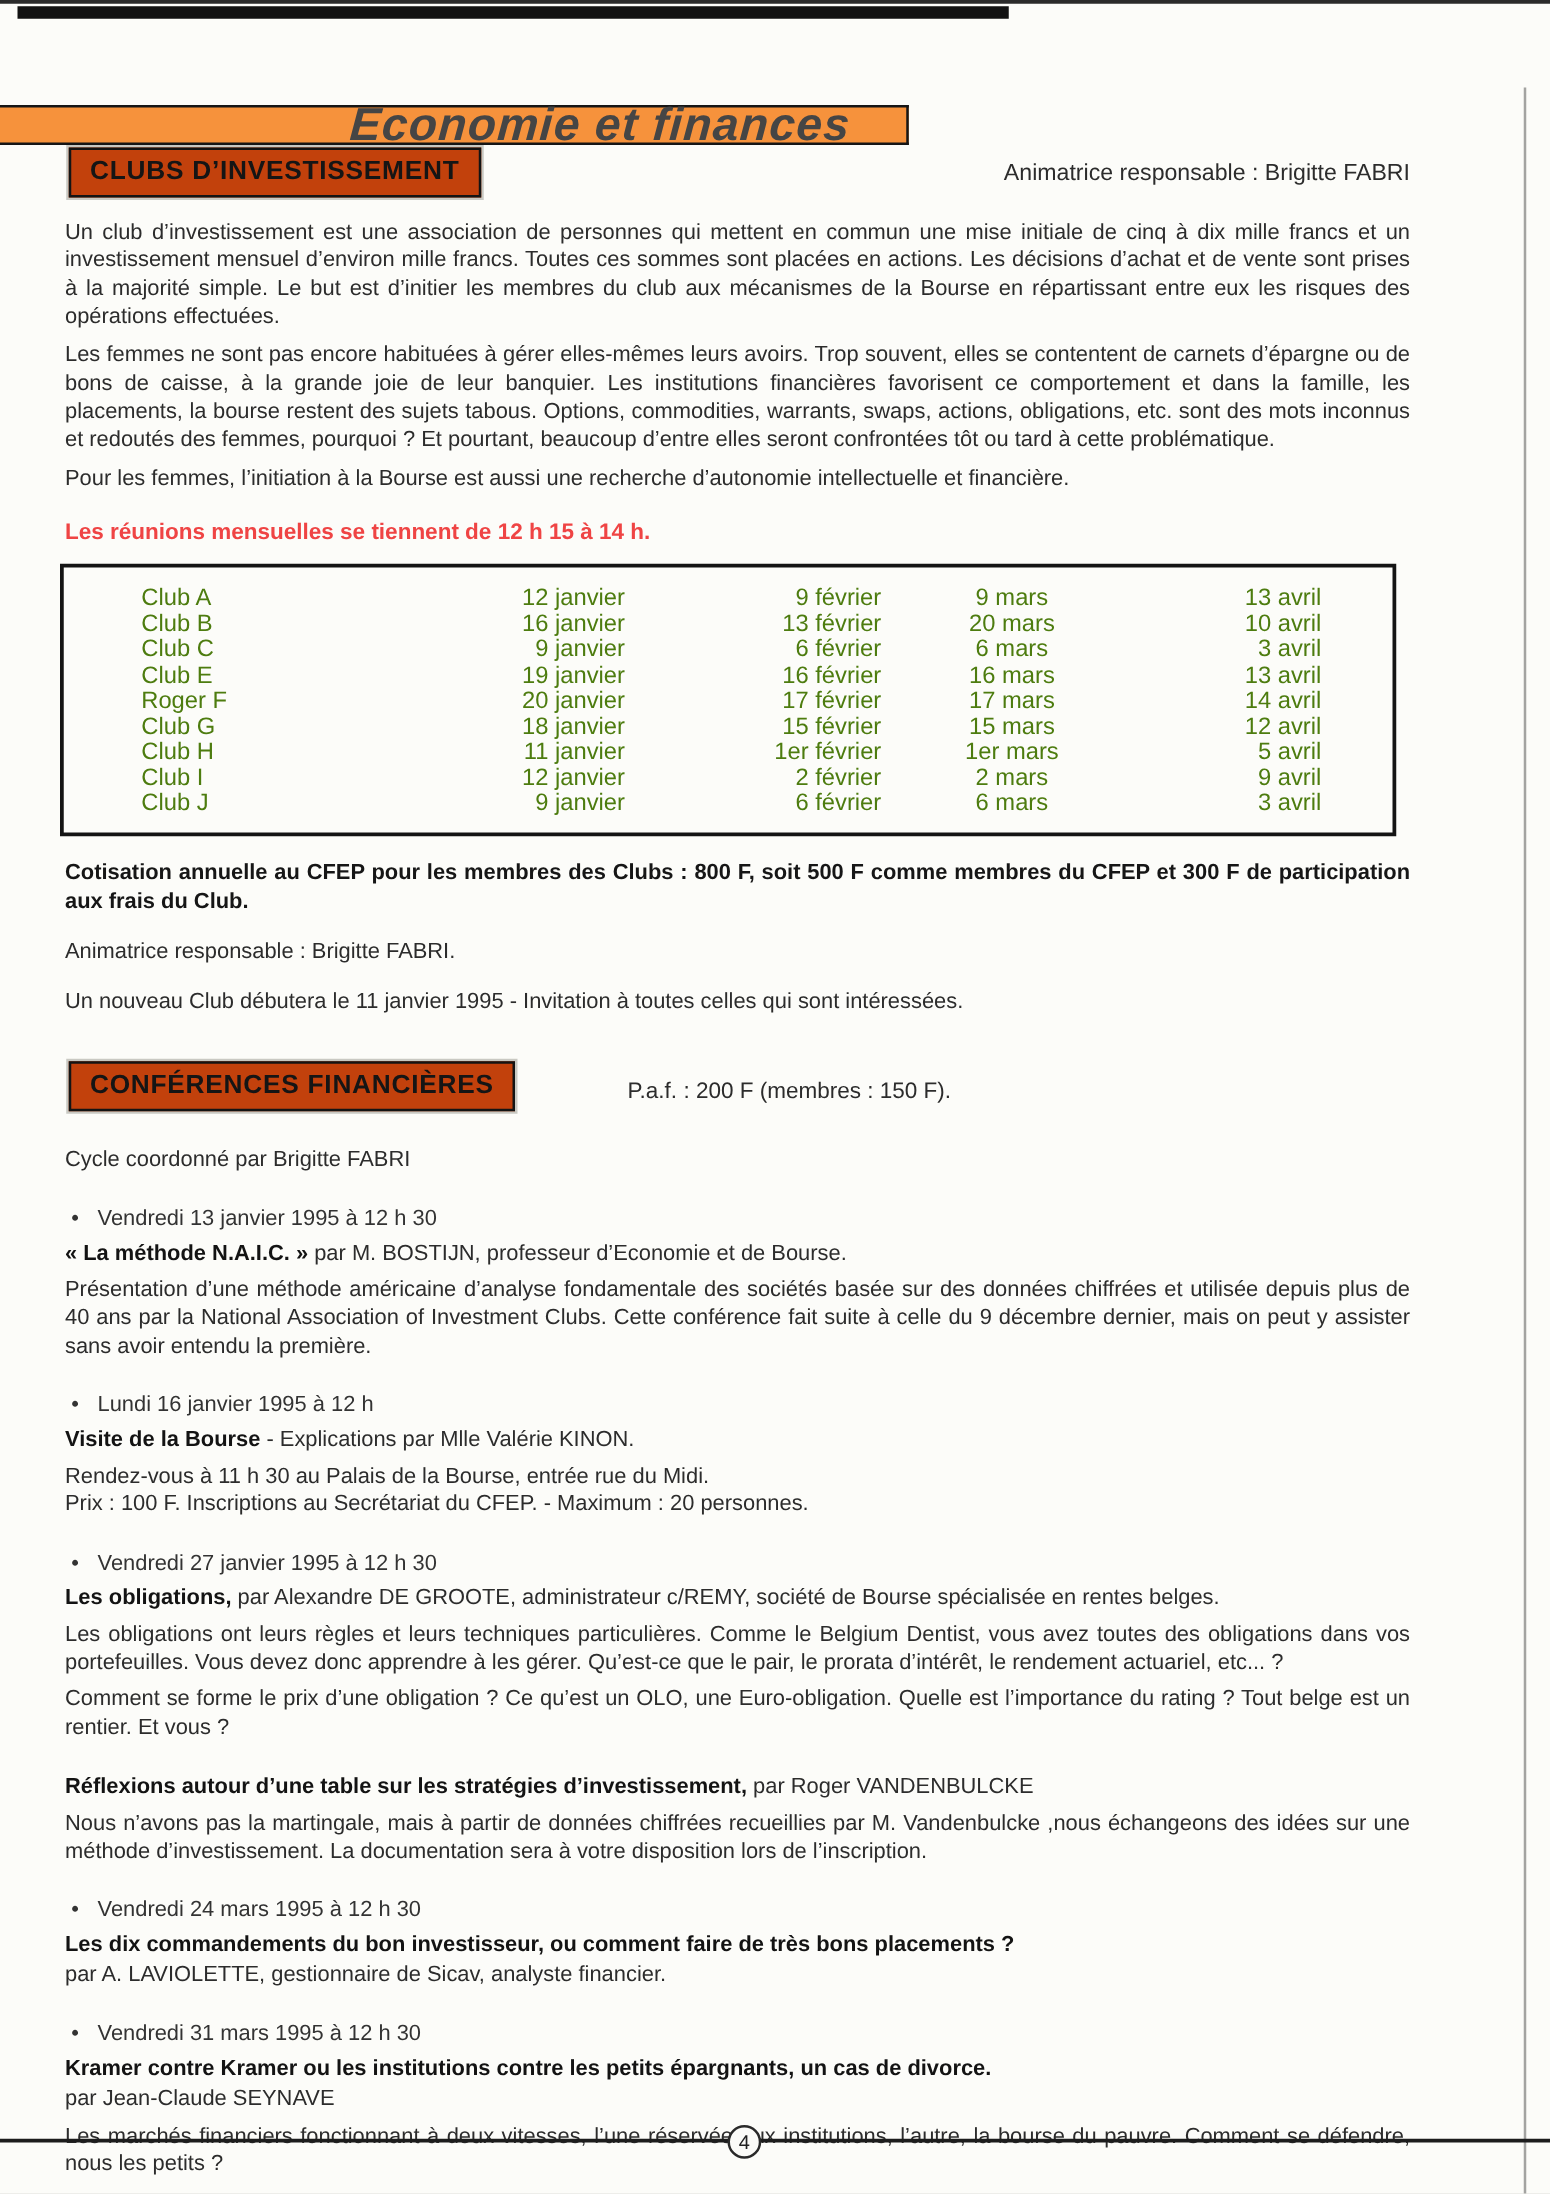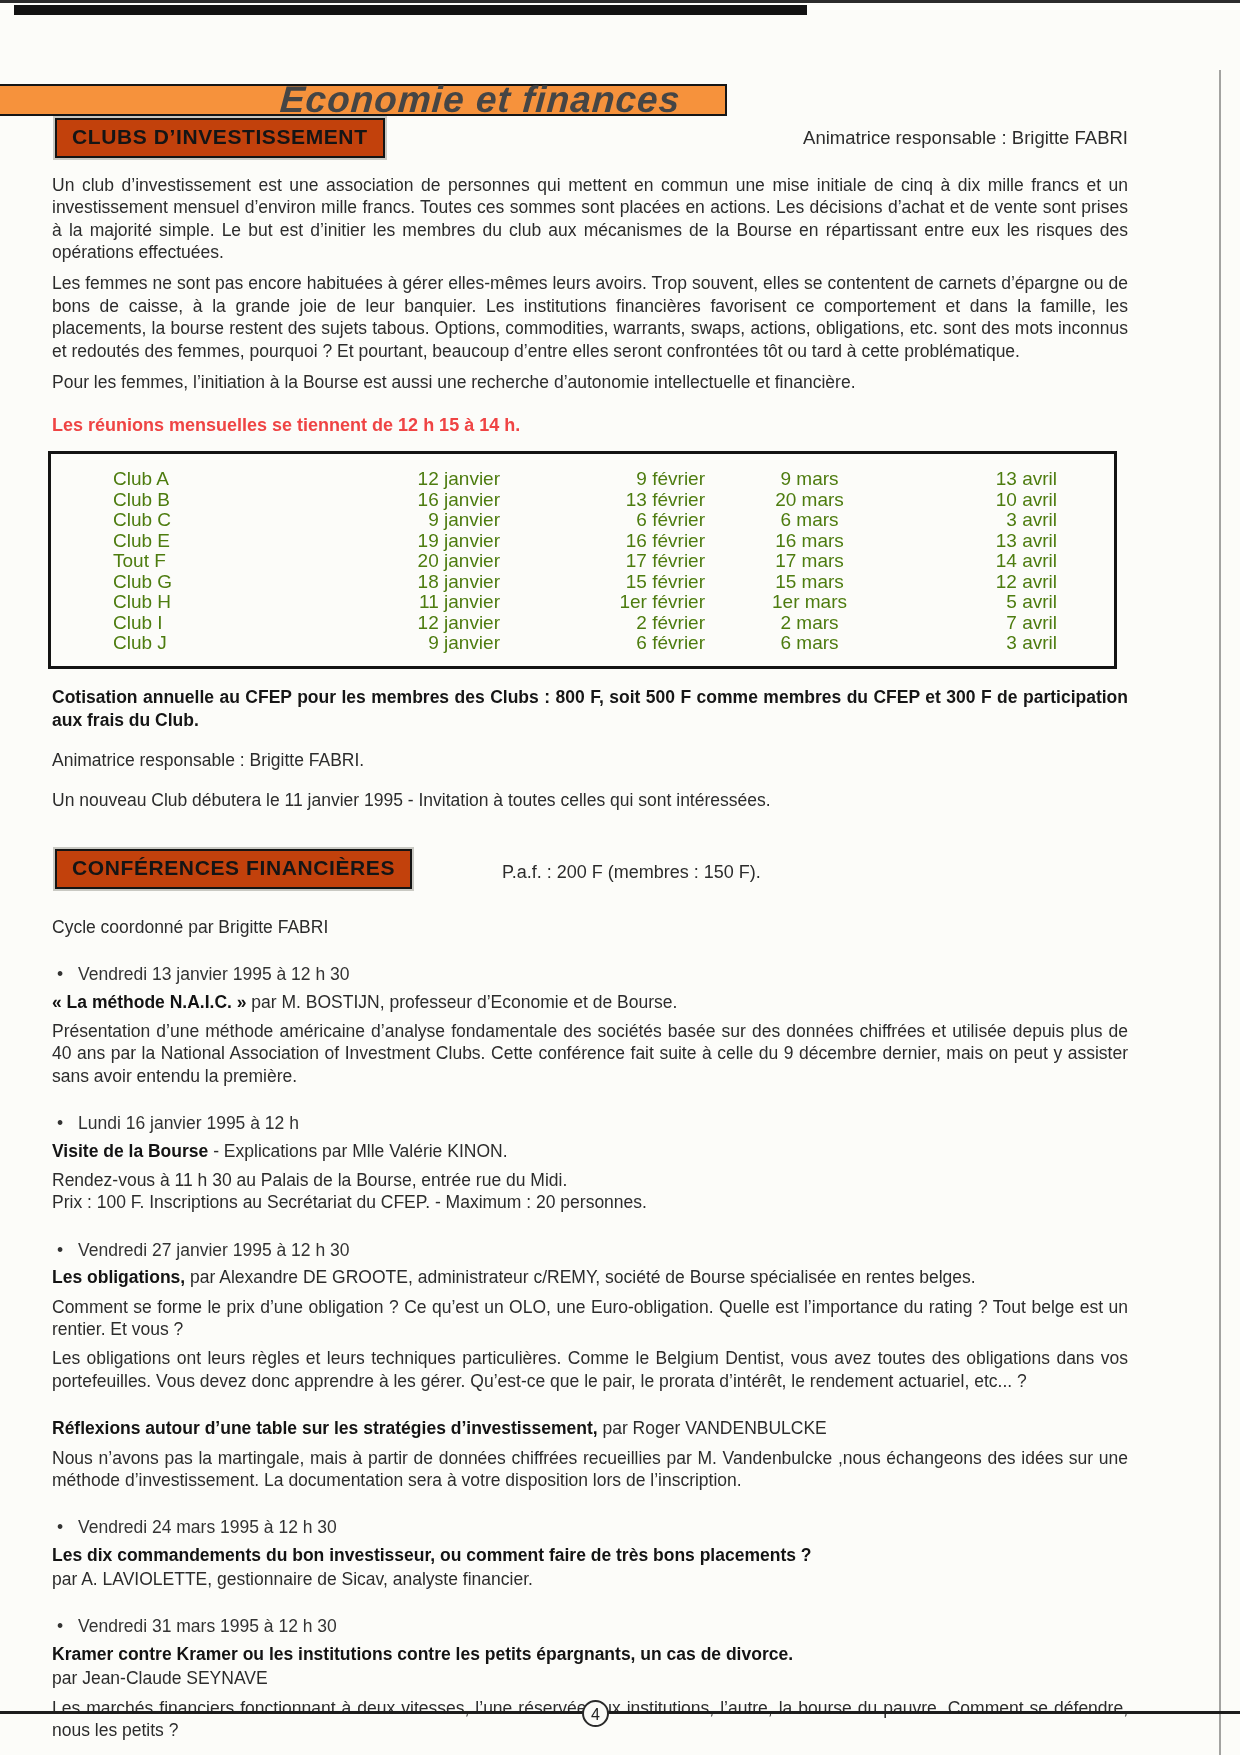--- a/index.html
+++ b/index.html
@@ -120,21 +120,21 @@
               <td>3 avril</td>
             </tr>
             <tr>
               <td>Club E</td>
               <td>19 janvier</td>
               <td>16 février</td>
               <td>16 mars</td>
               <td>13 avril</td>
             </tr>
             <tr>
-              <td>Tout F</td>
+              <td>Roger F</td>
               <td>20 janvier</td>
               <td>17 février</td>
               <td>17 mars</td>
               <td>14 avril</td>
             </tr>
             <tr>
               <td>Club G</td>
               <td>18 janvier</td>
               <td>15 février</td>
               <td>15 mars</td>
@@ -145,21 +145,21 @@
               <td>11 janvier</td>
               <td>1er février</td>
               <td>1er mars</td>
               <td>5 avril</td>
             </tr>
             <tr>
               <td>Club I</td>
               <td>12 janvier</td>
               <td>2 février</td>
               <td>2 mars</td>
-              <td>7 avril</td>
+              <td>9 avril</td>
             </tr>
             <tr>
               <td>Club J</td>
               <td>9 janvier</td>
               <td>6 février</td>
               <td>6 mars</td>
               <td>3 avril</td>
             </tr>
           </tbody>
       </table>
@@ -183,22 +183,22 @@
           <div class="event-para justify">Présentation d’une méthode américaine d’analyse fondamentale des sociétés basée sur des données chiffrées et utilisée depuis plus de 40 ans par la National Association of Investment Clubs. Cette conférence fait suite à celle du 9 décembre dernier, mais on peut y assister sans avoir entendu la première.</div>
         </div>
         <div class="event">
           <div class="event-date"><span class="bullet">•</span><span>Lundi 16 janvier 1995 à 12 h</span></div>
           <div class="event-title"><strong>Visite de la Bourse</strong><span> - Explications par Mlle Valérie KINON.</span></div>
           <div class="event-para">Rendez-vous à 11 h 30 au Palais de la Bourse, entrée rue du Midi.<br>Prix : 100 F. Inscriptions au Secrétariat du CFEP. - Maximum : 20 personnes.</div>
         </div>
         <div class="event">
           <div class="event-date"><span class="bullet">•</span><span>Vendredi 27 janvier 1995 à 12 h 30</span></div>
           <div class="event-title"><strong>Les obligations,</strong><span> par Alexandre DE GROOTE, administrateur c/REMY, société de Bourse spécialisée en rentes belges.</span></div>
+          <div class="event-para justify">Les obligations ont leurs règles et leurs techniques particulières. Comme le Belgium Dentist, vous avez toutes des obligations dans vos portefeuilles. Vous devez donc apprendre à les gérer. Qu’est-ce que le pair, le prorata d’intérêt, le rendement actuariel, etc... ?</div>
           <div class="event-para justify">Comment se forme le prix d’une obligation ? Ce qu’est un OLO, une Euro-obligation. Quelle est l’importance du rating ? Tout belge est un rentier. Et vous ?</div>
-          <div class="event-para justify">Les obligations ont leurs règles et leurs techniques particulières. Comme le Belgium Dentist, vous avez toutes des obligations dans vos portefeuilles. Vous devez donc apprendre à les gérer. Qu’est-ce que le pair, le prorata d’intérêt, le rendement actuariel, etc... ?</div>
         </div>
         <div class="event">
           <div class="event-title"><strong>Réflexions autour d’une table sur les stratégies d’investissement,</strong><span> par Roger VANDENBULCKE</span></div>
           <div class="event-para justify">Nous n’avons pas la martingale, mais à partir de données chiffrées recueillies par M. Vandenbulcke ,nous échangeons des idées sur une méthode d’investissement. La documentation sera à votre disposition lors de l’inscription.</div>
         </div>
         <div class="event">
           <div class="event-date"><span class="bullet">•</span><span>Vendredi 24 mars 1995 à 12 h 30</span></div>
           <div class="event-title"><strong>Les dix commandements du bon investisseur, ou comment faire de très bons placements ?</strong></div>
           <div class="event-byline">par A. LAVIOLETTE, gestionnaire de Sicav, analyste financier.</div>
         </div>

